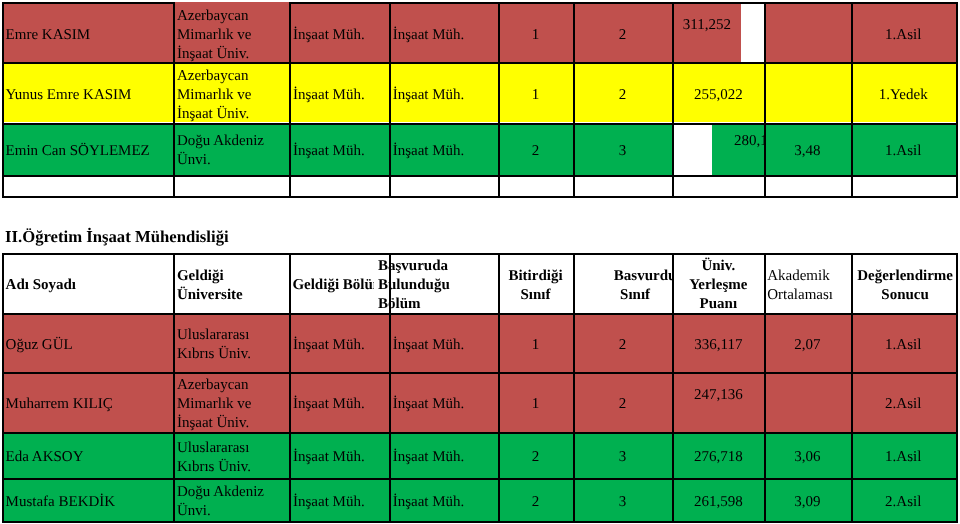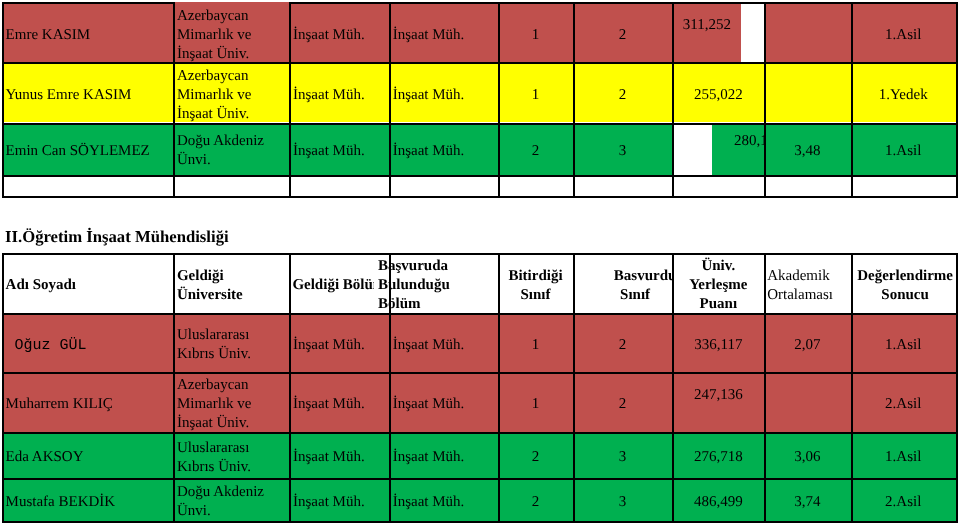--- a/index.html
+++ b/index.html
@@ -149,21 +149,21 @@
       <div class="cell fill-wht" style="left: 672.4px; top: 253.2px; width: 91.8px; height: 60px;">
         <div class="tx al-c bold" style="top: 4.2px; left: 3px; right: 3px;">Üniv. Yerleşme Puanı</div>
       </div>
       <div class="cell fill-wht" style="left: 764.2px; top: 253.2px; width: 78px; height: 60px;">
         <div class="tx al-l" style="top: 13.7px; left: 3px; right: 3px;">Akademik Ortalaması</div>
       </div>
       <div class="cell fill-wht" style="left: 850.6px; top: 253.2px; width: 109px; height: 60px;">
         <div class="tx al-c bold" style="top: 13.7px; left: 3px; right: 3px;">Değerlendirme Sonucu</div>
       </div>
       <div class="cell fill-red" style="left: 1.6px; top: 313.2px; width: 171.3px; height: 59px;">
-        <div class="tx al-l" style="top: 22.7px; left: 13px; right: 3px; font-family: Liberation Mono, monospace;">Oğuz GÜL</div>
+        <div class="tx al-l" style="top: 22.7px; left: 4px; right: 3px;">Oğuz GÜL</div>
       </div>
       <div class="cell fill-red" style="left: 172.9px; top: 313.2px; width: 116.1px; height: 59px;">
         <div class="tx al-l" style="top: 13.2px; left: 4px; right: 3px;">Uluslararası Kıbrıs Üniv.</div>
       </div>
       <div class="cell fill-red" style="left: 289px; top: 313.2px; width: 99.7px; height: 59px;">
         <div class="tx al-l" style="top: 22.7px; left: 4px; right: 3px;">İnşaat Müh.</div>
       </div>
       <div class="cell fill-red" style="left: 388.7px; top: 313.2px; width: 109.5px; height: 59px;">
         <div class="tx al-l" style="top: 22.7px; left: 4px; right: 3px;">İnşaat Müh.</div>
       </div>
@@ -246,24 +246,24 @@
       <div class="cell fill-grn" style="left: 388.7px; top: 478.2px; width: 109.5px; height: 42.4px;">
         <div class="tx al-l" style="top: 14.4px; left: 4px; right: 3px;">İnşaat Müh.</div>
       </div>
       <div class="cell fill-grn" style="left: 498.2px; top: 478.2px; width: 74.6px; height: 42.4px;">
         <div class="tx al-c" style="top: 14.4px; left: 3px; right: 3px;">2</div>
       </div>
       <div class="cell fill-grn" style="left: 572.8px; top: 478.2px; width: 99.6px; height: 42.4px;">
         <div class="tx al-c" style="top: 14.4px; left: 3px; right: 3px;">3</div>
       </div>
       <div class="cell fill-grn" style="left: 672.4px; top: 478.2px; width: 91.8px; height: 42.4px;">
-        <div class="tx al-c" style="top: 14.4px; left: 3px; right: 3px;">486,499</div>
+        <div class="tx al-c" style="top: 14.4px; left: 3px; right: 3px;">261,598</div>
       </div>
       <div class="cell fill-grn" style="left: 764.2px; top: 478.2px; width: 86.4px; height: 42.4px;">
-        <div class="tx al-c" style="top: 14.4px; left: 3px; right: 3px;">3,74</div>
+        <div class="tx al-c" style="top: 14.4px; left: 3px; right: 3px;">3,09</div>
       </div>
       <div class="cell fill-grn" style="left: 850.6px; top: 478.2px; width: 105.2px; height: 42.4px;">
         <div class="tx al-c" style="top: 14.4px; left: 3px; right: 3px;">2.Asil</div>
       </div>
       <div class="bdr" style="left: 1.6px; top: 2.3px; width: 173.3px; height: 2px;"></div>
       <div class="bdr" style="left: 289px; top: 2.3px; width: 668.8px; height: 2px;"></div>
       <div class="bdr" style="left: 1.6px; top: 62.4px; width: 956.2px; height: 2px;"></div>
       <div class="bdr" style="left: 1.6px; top: 122.5px; width: 956.2px; height: 2px;"></div>
       <div class="bdr" style="left: 1.6px; top: 174.5px; width: 956.2px; height: 2px;"></div>
       <div class="bdr" style="left: 1.6px; top: 195.7px; width: 956.2px; height: 2px;"></div>

